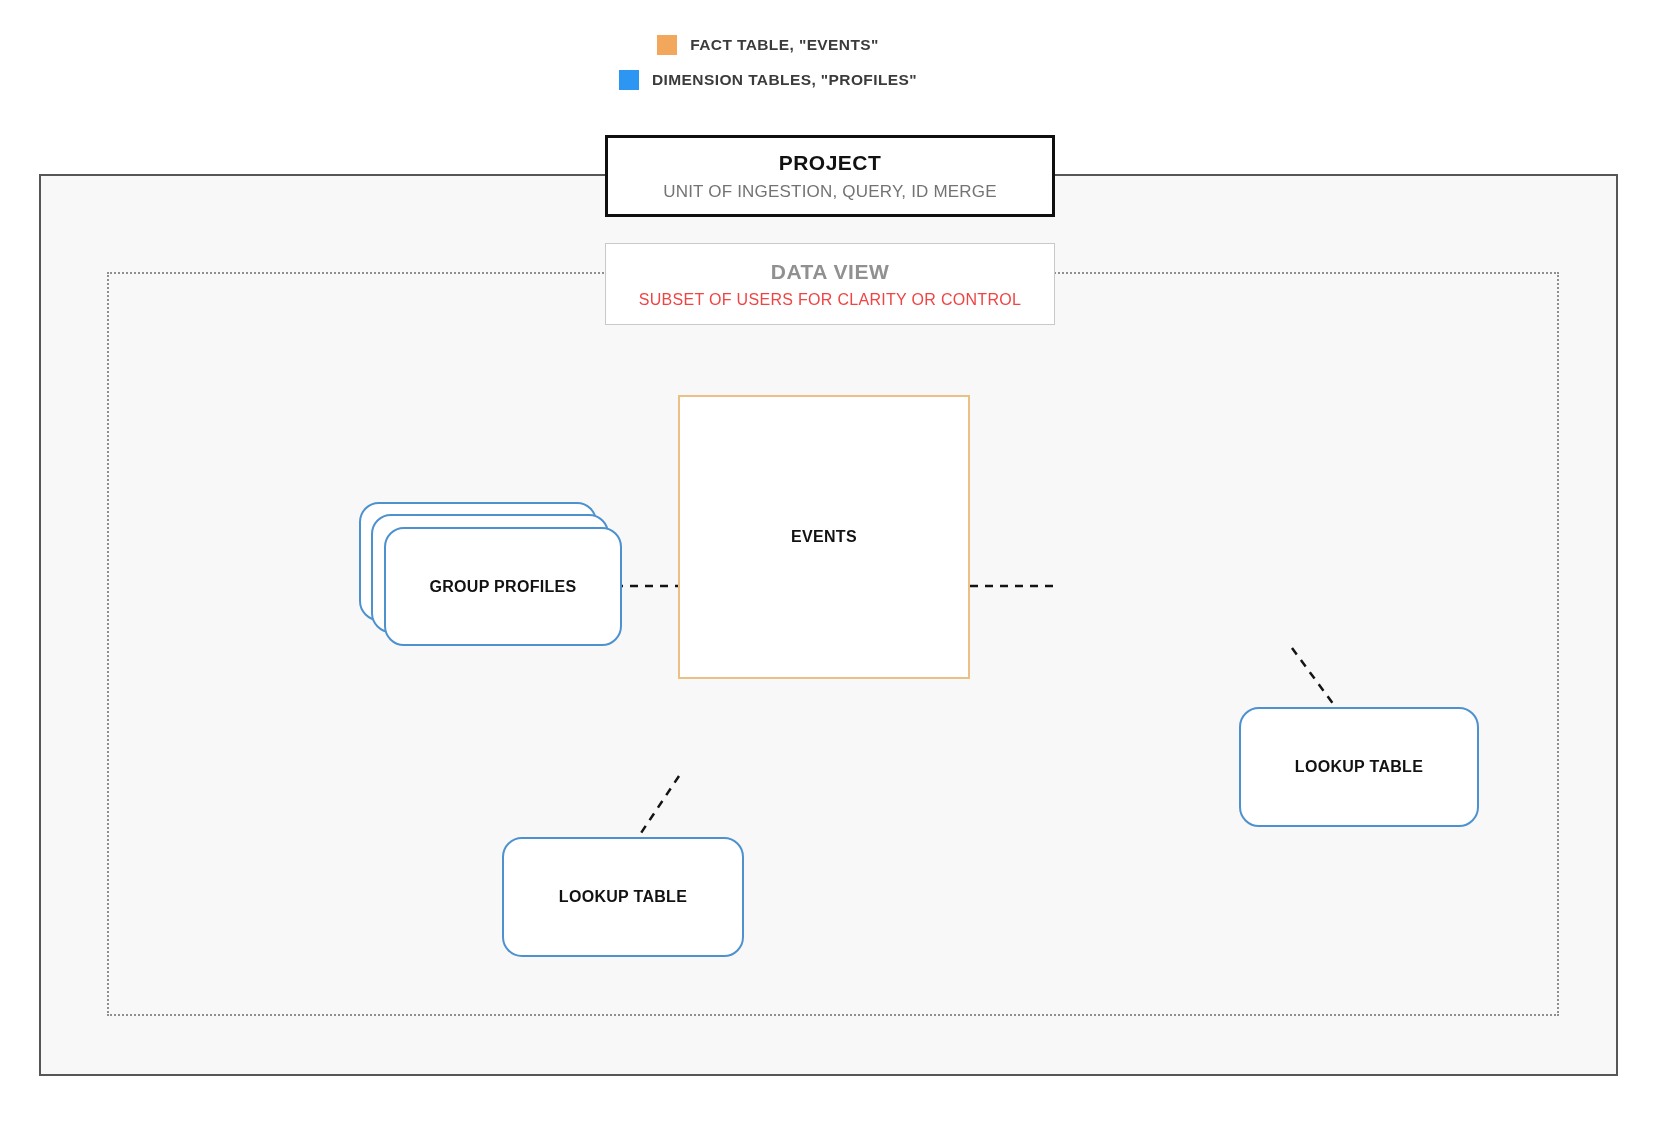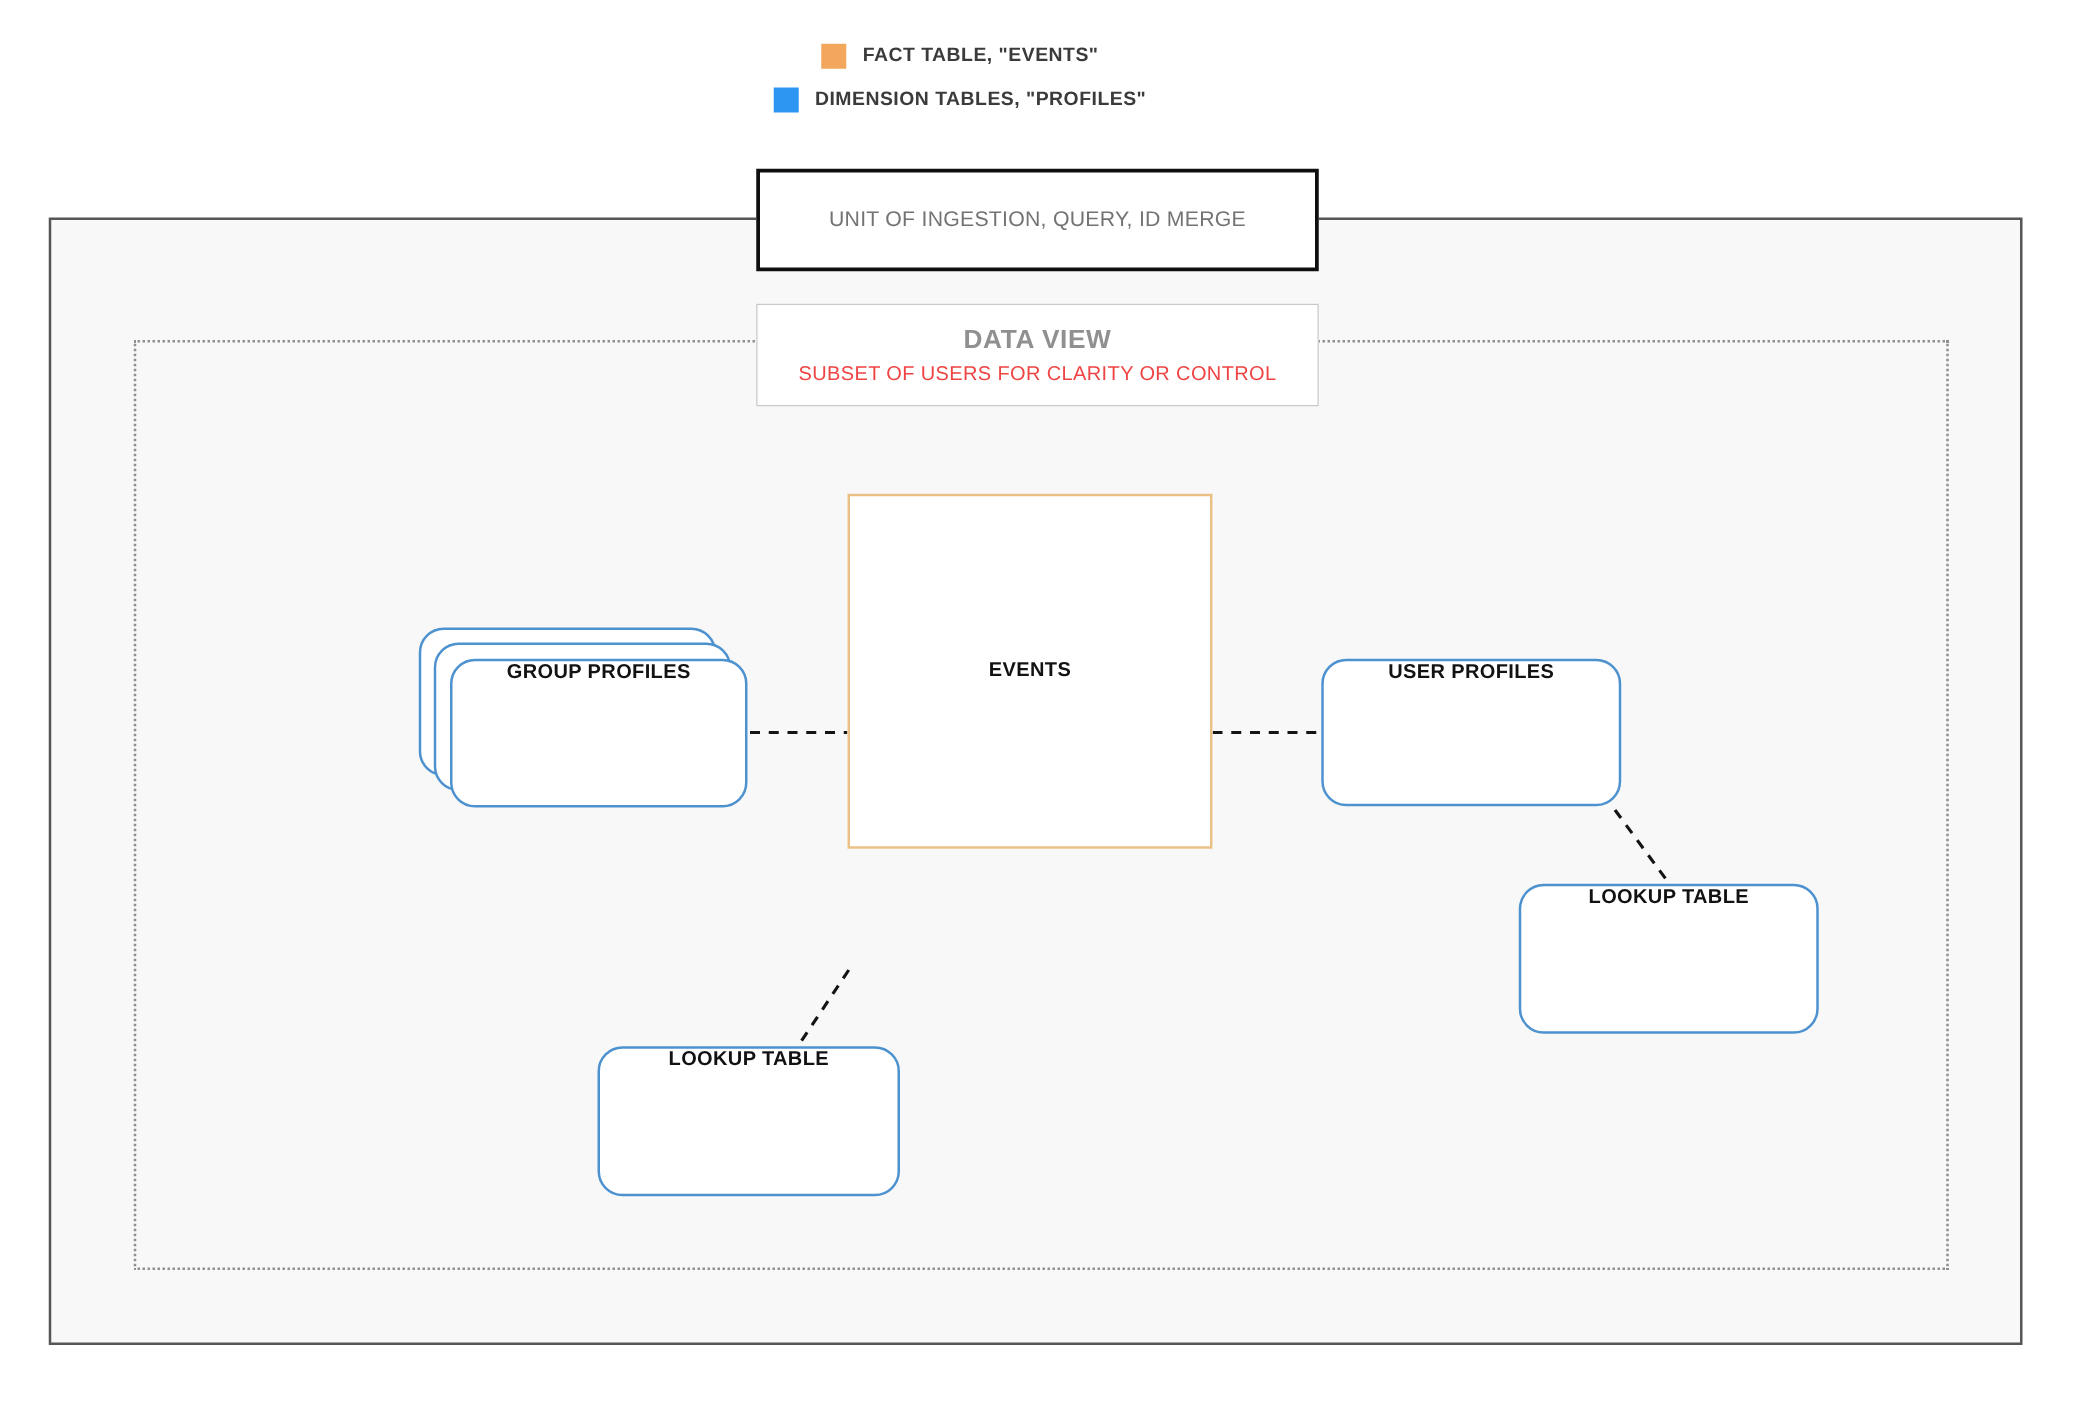--- a/index.html
+++ b/index.html
@@ -139,22 +139,24 @@
 
   .blue-card {
     background: #ffffff;
     border: 2px solid #4D92CF;
     border-radius: 20px;
   }
 
   .profile-card {
     position: absolute;
     display: flex;
+    align-items: center;
     justify-content: center;
     z-index: 4;
+    margin-left: 24px;
   }
 
   .stack-back  { left: 335px; top: 502px; width: 238px; height: 119px; z-index: 3; }
   .stack-mid   { left: 347px; top: 514px; width: 238px; height: 119px; z-index: 4; }
   .stack-front { left: 360px; top: 527px; width: 238px; height: 119px; z-index: 5; }
 
   .user-profiles  { left: 1057px; top: 527px; width: 240px; height: 118px; }
   .lookup-right   { left: 1215px; top: 707px; width: 240px; height: 120px; }
   .lookup-bottom  { left: 478px;  top: 837px; width: 242px; height: 120px; }
 
@@ -188,20 +190,21 @@
       <span class="swatch swatch-dimension"></span>
       <span class="legend-label">DIMENSION TABLES, "PROFILES"</span>
     </div>
   </div>
 
   <div class="project-container"></div>
 
   <div class="dataview-container"></div>
 
   <div class="header-box project-box">
+    <div class="box-title">PROJECT</div>
     <div class="box-subtitle">UNIT OF INGESTION, QUERY, ID MERGE</div>
   </div>
 
   <div class="header-box dataview-box">
     <div class="box-title">DATA VIEW</div>
     <div class="box-subtitle">SUBSET OF USERS FOR CLARITY OR CONTROL</div>
   </div>
 
   <svg class="connector-overlay" viewBox="0 0 1664 1128" xmlns="http://www.w3.org/2000/svg">
     <line class="connector" x1="600" y1="586" x2="678" y2="586"></line>
@@ -213,23 +216,20 @@
   <div class="events-node">
     <span class="node-label">EVENTS</span>
   </div>
 
   <div class="profile-card blue-card stack-back"></div>
   <div class="profile-card blue-card stack-mid"></div>
   <div class="profile-card blue-card stack-front">
     <span class="node-label">GROUP PROFILES</span>
   </div>
 
-  <div class="profile-card blue-card user-profiles">
-    <span class="node-label">USER PROFILES</span>
-  </div>
 
   <div class="profile-card blue-card lookup-right">
     <span class="node-label">LOOKUP TABLE</span>
   </div>
 
   <div class="profile-card blue-card lookup-bottom">
     <span class="node-label">LOOKUP TABLE</span>
   </div>
 
 </div>

